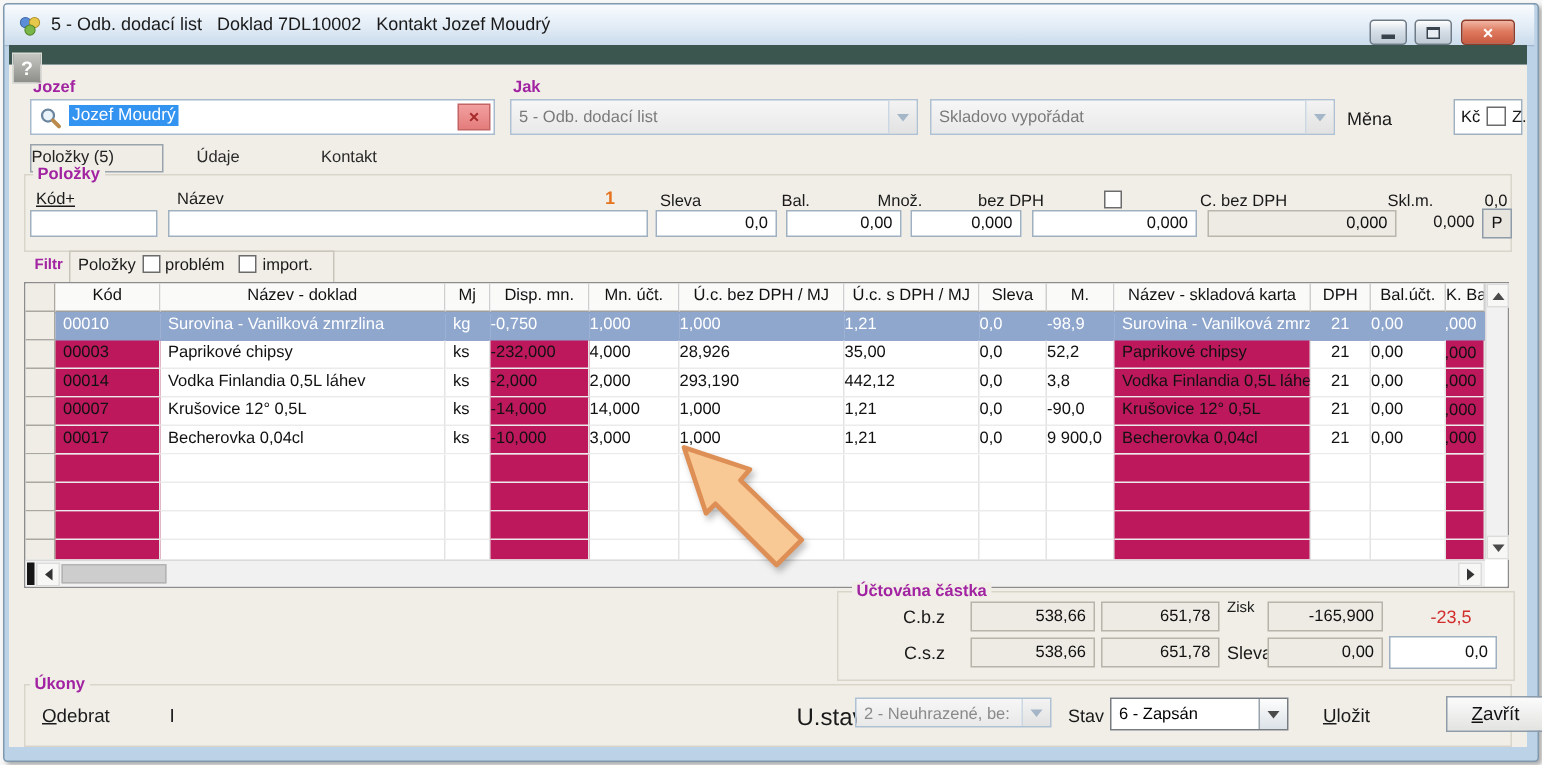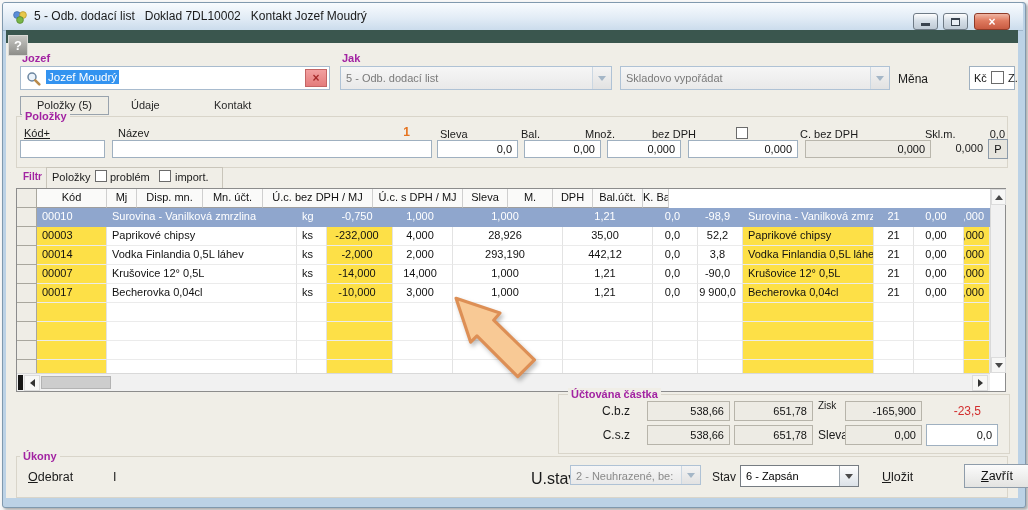--- a/index.html
+++ b/index.html
@@ -48,23 +48,23 @@
       font-size:11px;line-height:17px;text-align:center;background:#FAFAF9;color:#111;overflow:hidden;white-space:nowrap}
   .rows,.fillers{position:absolute;left:0;width:973px;overflow:hidden}
   .rows{top:19px;height:95px}
   .fillers{top:114px;height:70px}
   .trow{display:flex;height:19px}
   .td{box-sizing:border-box;flex:none;border-right:1px solid #E3E3E3;border-bottom:1px solid #EBEBEB;
       font-size:11px;line-height:17px;white-space:nowrap;overflow:hidden;color:#111}
   .c0{width:20px}.c1{width:70px}.c2{width:190px}.c3{width:30px}.c4{width:66px}.c5{width:60px}.c6{width:110px}
   .c7{width:90px}.c8{width:45px}.c9{width:45px}.c10{width:131px}.c11{width:40px}.c12{width:50px}.c13{width:26px}
   .td.c13{direction:rtl}
-  .tint{background:#fde047}
+  .tint{background:#be185d}
   .td.c0,.th.c0{background:#EFEDE6;border-right:1px solid #A9A79E;border-bottom:1px solid #A9A79E}
-  .num{text-align:center;padding-right:5px}
+  .num{text-align:left;padding-right:5px}
   .txt{padding-left:5px}
   .ctr{text-align:center}
   .trow.selected{box-shadow:inset 0 1px 0 #46509E, inset 0 -1px 0 #46509E}
   .trow.selected .td{background:#8FA6CD;color:#fff;border-right-color:#8FA6CD;border-bottom-color:#8FA6CD}
   .trow.selected .td.c0{background:#EFEDE6;border-right-color:#A9A79E;border-bottom-color:#A9A79E}
   
   .vscroll{position:absolute;right:0;top:0;width:15px;height:184px;background:#F1F1F1;border-left:1px solid #D9D9D9;box-sizing:border-box}
   .hscroll{position:absolute;left:0;bottom:0;height:18px;width:973px;background:#F1F1F1;border-top:1px solid #D9D9D9;box-sizing:border-box}
   .corner{position:absolute;right:0;bottom:0;width:15px;height:18px;background:#FFF}
   .sbtn{position:absolute;background:#F7F7F6;border:1px solid #DCDCDC;box-sizing:border-box;display:flex;align-items:center;justify-content:center}
@@ -128,21 +128,21 @@
   <span>Skladovo vypořádat</span>
   <div class="chev">
       <div class="tri-d"></div>
     </div>
 </div>
 <div class="flbl" style="left:898px;top:72px;font-size:12px">Měna</div>
 <input class="inp" style="left: 936px; top: 66px; width: 46px; height: 24px; margin-left: 33px;" readonly="" value="Kč">
 <span class="cb" style="left:991px;top:71px;width:13px;height:13px"></span>
 <div class="flbl" style="left:1008px;top:72px">Z.</div>
 
-<div class="abs" style="left:20px;top:96px;width:89px;height:19px;border:1px solid #99A3AD;background:#EFEDE5;text-align:center;line-height:17px;box-sizing:border-box;color:#222">Položky (5)</div>
+<div class="abs" style="left:20px;top:96px;width:89px;height:19px;border:1px solid #99A3AD;background:#EFEDE5;line-height:17px;box-sizing:border-box;color:#222">Položky (5)</div>
 <div class="flbl" style="left:131px;top:99px;color:#2A2A2A">Údaje</div>
 <div class="flbl" style="left:214px;top:99px;color:#2A2A2A">Kontakt</div>
 
 <div class="grp" style="left:16px;top:116px;width:990px;height:50px"></div>
 <div class="grplbl" style="left:22px;top:110px">Položky</div>
 <div class="flbl" style="left:24px;top:127px;text-decoration:underline">Kód+</div>
 <div class="flbl" style="left:118px;top:127px">Název</div>
 <div class="flbl" style="left:388px;top:125px;width:22px;text-align:right;color:#E5731F;font-weight:bold;font-size:12px">1</div>
 <div class="flbl" style="left:440px;top:128px">Sleva</div>
 <div class="flbl" style="left:521px;top:128px">Bal.</div>
@@ -168,27 +168,29 @@
 <div class="flbl" style="left:52px;top:171px">Položky</div>
 <span class="cb" style="left:95px;top:170px"></span>
 <div class="flbl" style="left:110px;top:171px">problém</div>
 <span class="cb" style="left:159px;top:170px"></span>
 <div class="flbl" style="left:175px;top:171px">import.</div>
 
 <div class="twrap">
   <div class="thead">
     <div class="th c0"></div>
     <div class="th c1">Kód</div>
+    <div class="th c2">Název - doklad</div>
     <div class="th c3">Mj</div>
     <div class="th c4">Disp. mn.</div>
     <div class="th c5">Mn. účt.</div>
     <div class="th c6">Ú.c. bez DPH / MJ</div>
     <div class="th c7">Ú.c. s DPH / MJ</div>
     <div class="th c8">Sleva</div>
     <div class="th c9">M.</div>
+    <div class="th c10">Název - skladová karta</div>
     <div class="th c11">DPH</div>
     <div class="th c12">Bal.účt.</div>
     <div class="th c13">K. Ba</div>
   </div>
 
   <div class="rows">
 
       <div class="trow selected">
         <div class="td c0"></div>
         <div class="td c1 tint txt">00010</div>

